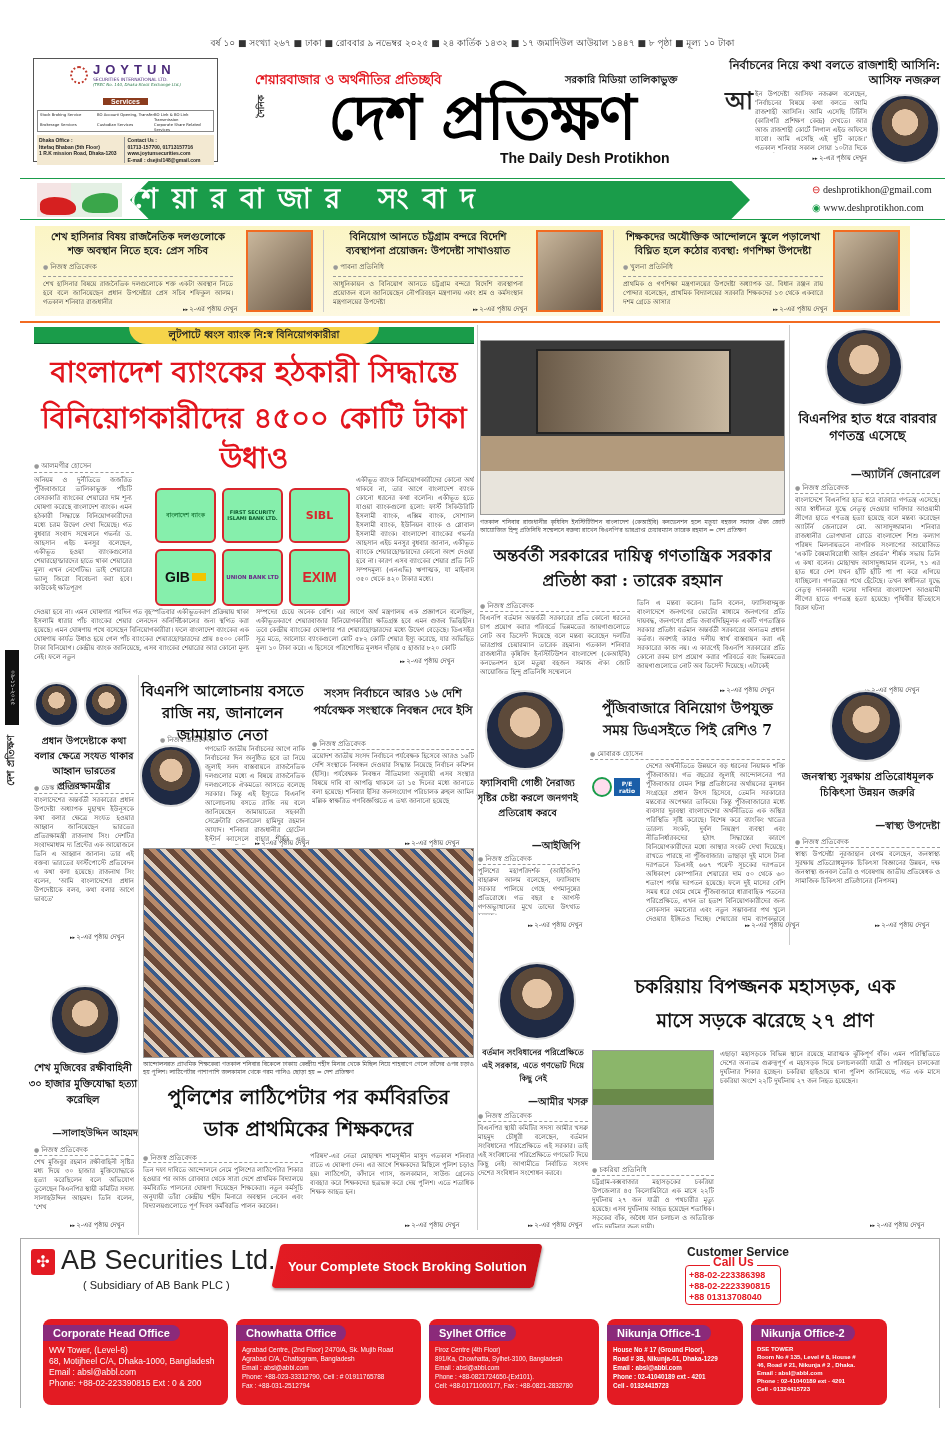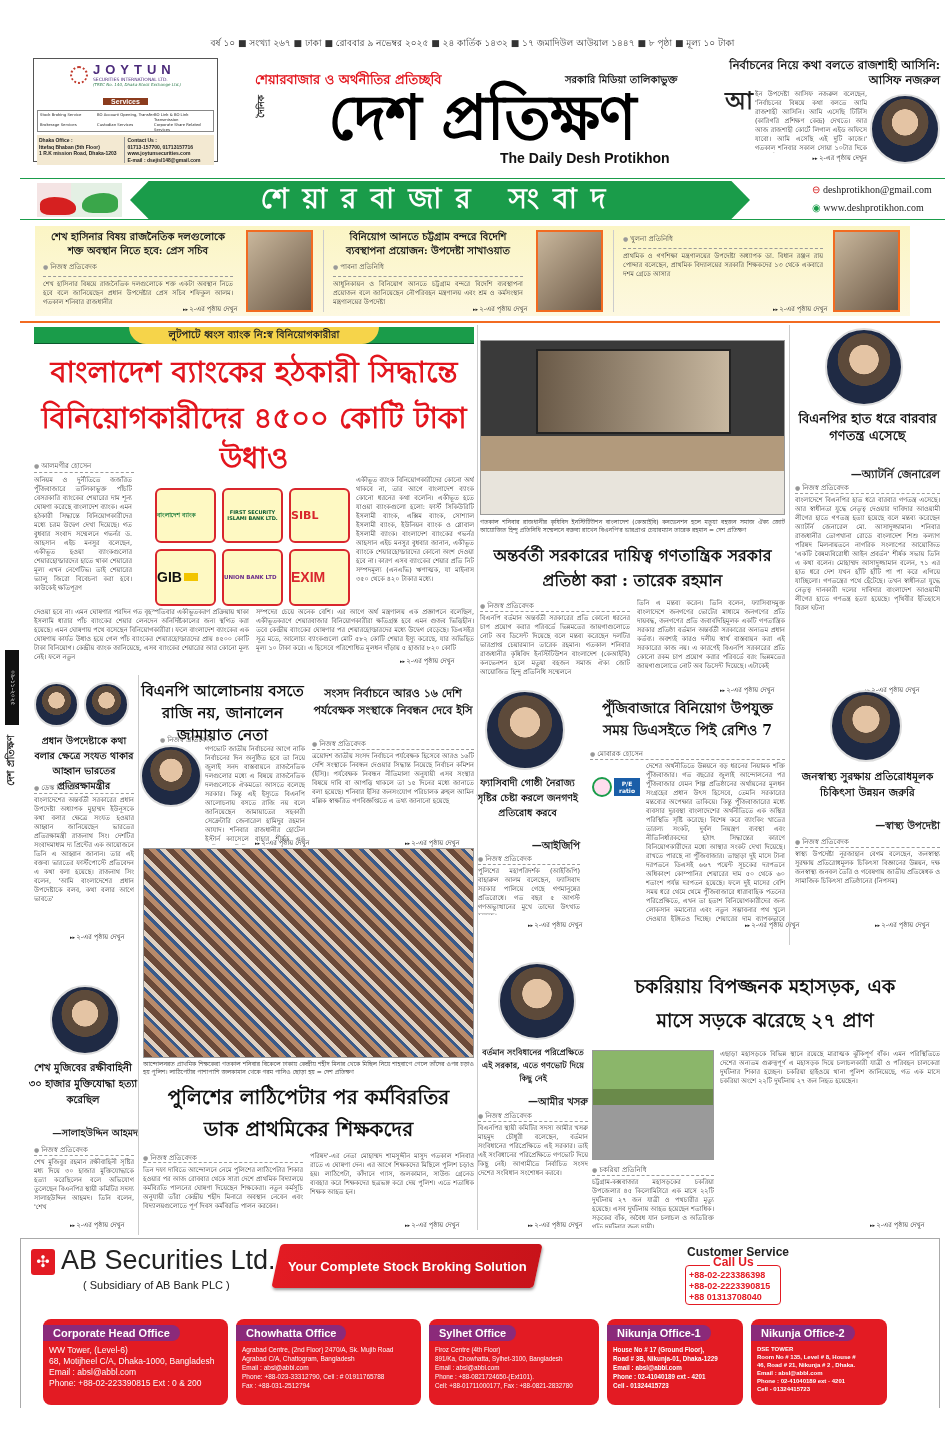--- a/index.html
+++ b/index.html
@@ -11,21 +11,21 @@
 .more{font-size:6.5px;color:#222;white-space:nowrap}
 .more::before{content:"▸▸ ";font-size:5px}
 .hl{font-family:"DejaVu Serif",serif;color:#111;text-align:center;font-weight:bold}
 .photo{background:linear-gradient(135deg,#c9b79c,#6b5846);border:1px solid #999}
 .round{border-radius:50%;border:2px solid #ddd;background:radial-gradient(circle at 50% 40%,#e4c4a4 0 25%,#5d4a3a 26% 45%,#1f2a44 46%)}
 .dash{border-top:1px dashed #999}
 .vline{border-left:1px solid #ccc}
 .officebox{background:#e31b23;border-radius:8px;color:#fff;padding:4px 6px;font-family:"Liberation Sans",sans-serif}
 .officebox .tab{display:inline-block;background:#8b2a7a;color:#fff;font-weight:bold;font-size:11px;padding:2px 10px;border-radius:0 12px 12px 0;margin:-4px 0 4px -6px}
 .officebox .l{font-size:8px;line-height:10px}
-.banklogo{border:2px solid #d9262d;border-radius:6px;background:#fef9c3;display:flex;align-items:center;font-size:8px;font-weight:bold;text-align:center}
+.banklogo{border:2px solid #d9262d;border-radius:6px;background:#86efac;display:flex;align-items:center;justify-content:center;font-size:8px;font-weight:bold;text-align:center}
 </style>
 </head>
 <body>
 
 <div class="abs" style="left:0;top:36px;width:945px;text-align:center;font-size:9px;color:#333">বর্ষ ১০ ■ সংখ্যা ২৬৭ ■ ঢাকা ■ রোববার ৯ নভেম্বর ২০২৫ ■ ২৪ কার্তিক ১৪৩২ ■ ১৭ জমাদিউল আউয়াল ১৪৪৭ ■ ৮ পৃষ্ঠা ■ মূল্য ১০ টাকা</div>
 
 <div class="abs" style="left:33px;top:58px;width:185px;height:104px;border:1px solid #555;background:#fff;padding:3px">
   <div style="display:flex;align-items:center;justify-content:center;gap:5px">
     <div style="width:18px;height:18px;border-radius:50%;border:2px dotted #c0392b"></div>
     <div>
@@ -75,21 +75,21 @@
     </div>
     <div class="round" style="width:70px;height:70px;margin-left:3px;margin-top:4px"></div>
   </div>
 </div>
 
 <div class="abs" style="left:20px;top:178px;width:925px;height:42px;border-top:1px solid #1a9c4a;border-bottom:1px solid #1a9c4a;background:#fff">
   <div style="position:absolute;left:17px;top:4px;width:85px;height:34px;background:linear-gradient(90deg,#f4e4e4 0 40%,#e4f0e4 40%)">
     <div style="position:absolute;left:3px;top:14px;width:36px;height:18px;background:#d62020;border-radius:40% 60% 30% 30%"></div>
     <div style="position:absolute;left:45px;top:10px;width:36px;height:20px;background:#3aa64a;border-radius:60% 40% 30% 30%"></div>
   </div>
-  <div style="position:absolute;left:110px;top:2px;width:620px;height:38px;background:#1a9c4a;clip-path:polygon(3% 0,97% 0,100% 50%,97% 100%,3% 100%,0 50%);display:flex;align-items:center;justify-content:center">
+  <div style="position:absolute;left:110px;top:2px;width:620px;height:38px;background:#1a9c4a;clip-path:polygon(3% 0,97% 0,100% 50%,97% 100%,3% 100%,0 50%);display:flex;align-items:center;">
     <span style="color:#fff;font-size:28px;font-weight:bold;letter-spacing:14px">শেয়ারবাজার সংবাদ</span>
   </div>
   <div style="position:absolute;left:792px;top:5px;font-family:'Liberation Serif',serif;font-size:10px"><span style="color:#d62020">⊖ </span><span>deshprotikhon@gmail.com</span></div>
   <div style="position:absolute;left:792px;top:23px;font-family:'Liberation Serif',serif;font-size:10px"><span style="color:#1a9c4a">◉ </span><span>www.deshprotikhon.com</span></div>
 </div>
 
 <div class="abs" style="left:35px;top:226px;width:875px;height:90px;background:linear-gradient(#fbf5c4,#fdf8e0)">
   <div style="position:absolute;left:8px;top:4px;width:270px;height:84px">
     <div class="hl" style="width:190px;font-size:10px;line-height:14px">শেখ হাসিনার বিষয় রাজনৈতিক দলগুলোকে শক্ত অবস্থান নিতে হবে: প্রেস সচিব</div>
     <div class="byline" style="margin-top:3px">নিজস্ব প্রতিবেদক</div>
@@ -102,20 +102,21 @@
   <div style="position:absolute;left:298px;top:4px;width:270px;height:84px">
     <div class="hl" style="width:190px;font-size:10px;line-height:14px">বিনিয়োগ আনতে চট্টগ্রাম বন্দরে বিদেশি ব্যবস্থাপনা প্রয়োজন: উপদেষ্টা সাখাওয়াত</div>
     <div class="byline" style="margin-top:3px">পাবনা প্রতিনিধি</div>
     <div class="dash" style="width:190px;margin:3px 0"></div>
     <div class="txt" style="width:190px;height:27px">আধুনিকায়ন ও বিনিয়োগ আনতে চট্টগ্রাম বন্দরে বিদেশি ব্যবস্থাপনা প্রয়োজন বলে জানিয়েছেন নৌপরিবহন মন্ত্রণালয় এবং শ্রম ও কর্মসংস্থান মন্ত্রণালয়ের উপদেষ্টা</div>
     <div class="more" style="position:absolute;left:140px;top:74px">২-এর পৃষ্ঠায় দেখুন</div>
     <div class="photo" style="position:absolute;left:203px;top:0;width:67px;height:82px;border:2px solid #f26b21"></div>
   </div>
   <div class="vline" style="position:absolute;left:578px;top:4px;height:82px"></div>
   <div style="position:absolute;left:588px;top:4px;width:280px;height:84px">
+    <div class="hl" style="width:200px;font-size:10px;line-height:14px">শিক্ষকদের অযৌক্তিক আন্দোলনে স্কুলে পড়ালেখা বিঘ্নিত হলে কঠোর ব্যবস্থা: গণশিক্ষা উপদেষ্টা</div>
     <div class="byline" style="margin-top:3px">খুলনা প্রতিনিধি</div>
     <div class="dash" style="width:200px;margin:3px 0"></div>
     <div class="txt" style="width:200px;height:27px">প্রাথমিক ও গণশিক্ষা মন্ত্রণালয়ের উপদেষ্টা অধ্যাপক ডা. বিধান রঞ্জন রায় পোদ্দার বলেছেন, প্রাথমিক বিদ্যালয়ের সরকারি শিক্ষকদের ১৩ থেকে একবারে দশম গ্রেডে আসার</div>
     <div class="more" style="position:absolute;left:150px;top:74px">২-এর পৃষ্ঠায় দেখুন</div>
     <div class="photo" style="position:absolute;left:210px;top:0;width:67px;height:82px;border:2px solid #f26b21"></div>
   </div>
 </div>
 
 <div class="abs" style="left:20px;top:321px;width:770px;border-top:2px solid #f26b21"></div>
 <div class="abs" style="left:790px;top:321px;width:150px;border-top:2px solid #f26b21"></div>

